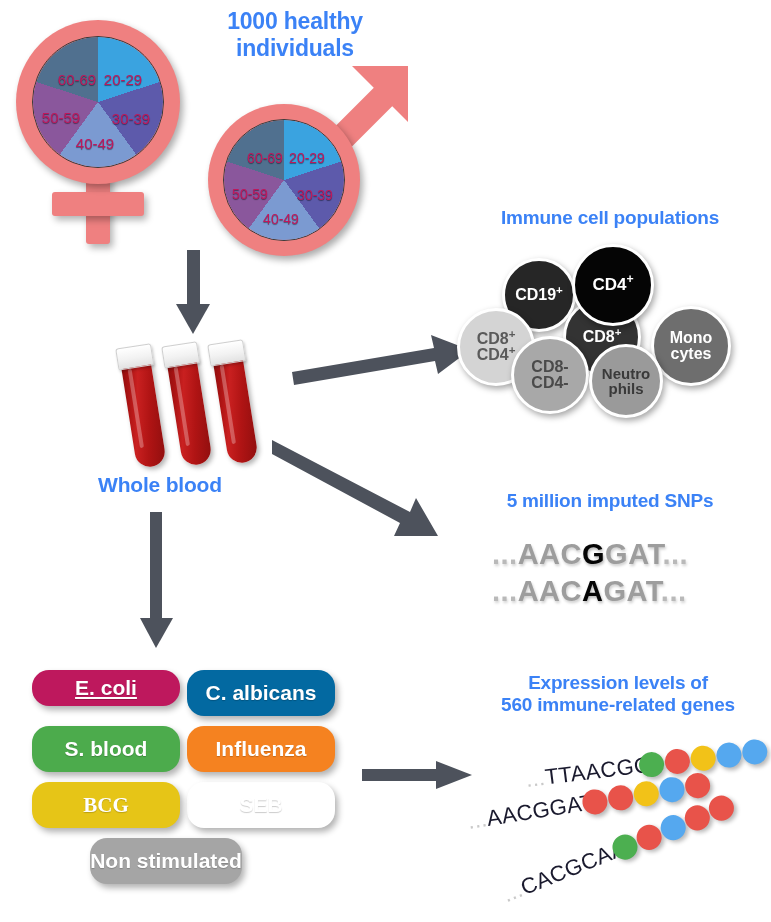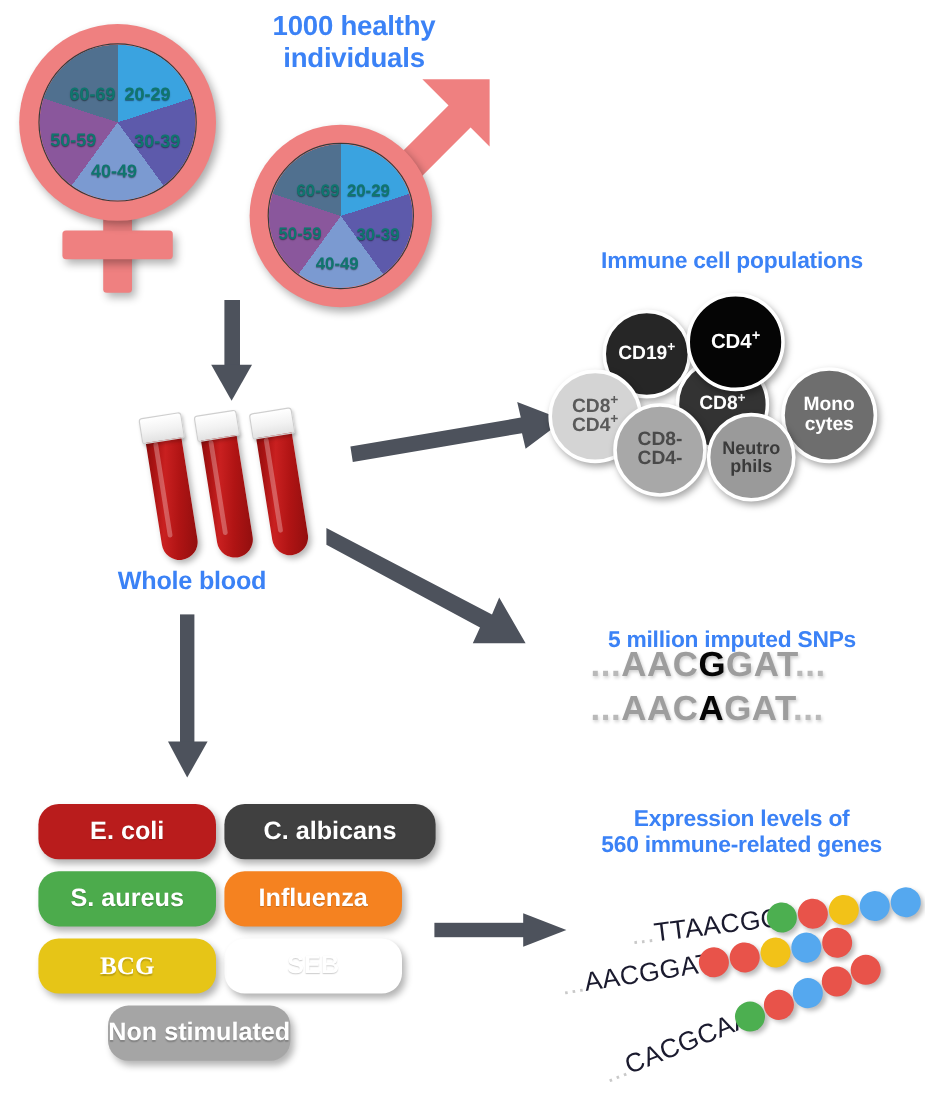--- a/index.html
+++ b/index.html
@@ -36,22 +36,22 @@
   }
   .pie-wrap {
     position: absolute;
     border-radius: 50%;
     overflow: hidden;
     border: 1.5px solid #3a3a3a;
   }
   .pie { position: absolute; inset: 0; border-radius: 50%; }
   .seg-label {
     position: absolute;
-    color: #0f766e;
-    font-weight: bold;
+    color: #be185d;
+    font-weight: normal;
     white-space: nowrap;
     text-shadow: 0 1px 1px rgba(0,0,0,0.45);
     transform: translate(-50%, -50%);
     pointer-events: none;
   }
   .f-stem {
     position: absolute;
     background: #ef8080;
     box-shadow: 3px 4px 7px rgba(0,0,0,0.3);
   }
@@ -277,35 +277,35 @@
 
     <div class="cell" style="left:56px; top:96px; width:78px; height:78px; background:#a8a8a8; color:#4a4a4a; font-size:16px; z-index:5;">
       <span>CD8-<br>CD4-</span>
     </div>
 
     <div class="cell" style="left:134px; top:104px; width:74px; height:74px; background:#9a9a9a; color:#3a3a3a; font-size:15px; z-index:6;">
       <span>Neutro<br>phils</span>
     </div>
   </div>
 
-  <div class="abs hdr" style="left:465px; top:490px; width:290px; font-size:19px;margin-top:33px;">5 million imputed SNPs</div>
+  <div class="abs hdr" style="left:465px; top:490px; width:290px; font-size:19px;">5 million imputed SNPs</div>
 
   <div class="snp-line" style="left:492px; top:538px; font-size:29px;">
     <span class="dim">...</span><span class="mid">AAC</span><span class="hot">G</span><span class="mid">GAT</span><span class="dim">...</span>
   </div>
 
   <div class="snp-line" style="left:492px; top:575px; font-size:29px;">
     <span class="dim">...</span><span class="mid">AAC</span><span class="hot">A</span><span class="mid">GAT</span><span class="dim">...</span>
   </div>
 
   <div class="abs" style="left:32px; top:670px; width:310px; height:230px;">
-    <div class="stim" style="left:0px;   top:0px;  width:148px; height:46px; background:#b91c1c; font-size:21px;">E. coli</div>
-    <div class="stim" style="left:155px; top:0px;  width:176px; height:46px; background:#404040; font-size:21px;">C. albicans</div>
-
-    <div class="stim" style="left:0px;   top:56px; width:148px; height:46px; background:#4cab4c; font-size:21px;">S. aureus</div>
+    <div class="stim" style="left:0px;   top:0px;  width:148px; height:36px; background:#be185d; font-size:21px;text-decoration:underline;">E. coli</div>
+    <div class="stim" style="left:155px; top:0px;  width:148px; height:46px; background:#0369a1; font-size:21px;">C. albicans</div>
+
+    <div class="stim" style="left:0px;   top:56px; width:148px; height:46px; background:#4cab4c; font-size:21px;">S. blood</div>
     <div class="stim" style="left:155px; top:56px; width:148px; height:46px; background:#f58220; font-size:21px;">Influenza</div>
 
     <div class="stim" style="left:0px;   top:112px; width:148px; height:46px; background:#e6c517; font-size:21px;font-family:Liberation Serif, serif;">BCG</div>
     <div class="stim" style="left:155px; top:112px; width:148px; height:46px; background:#a martin; font-size:21px;">SEB</div>
 
     <div class="stim" style="left:58px;  top:168px; width:152px; height:46px; background:#a5a5a5; font-size:21px;">Non stimulated</div>
   </div>
 
   <svg class="arrow-svg" width="120" height="40" style="left:362px; top:760px;">
     <g fill="#4d525c">

